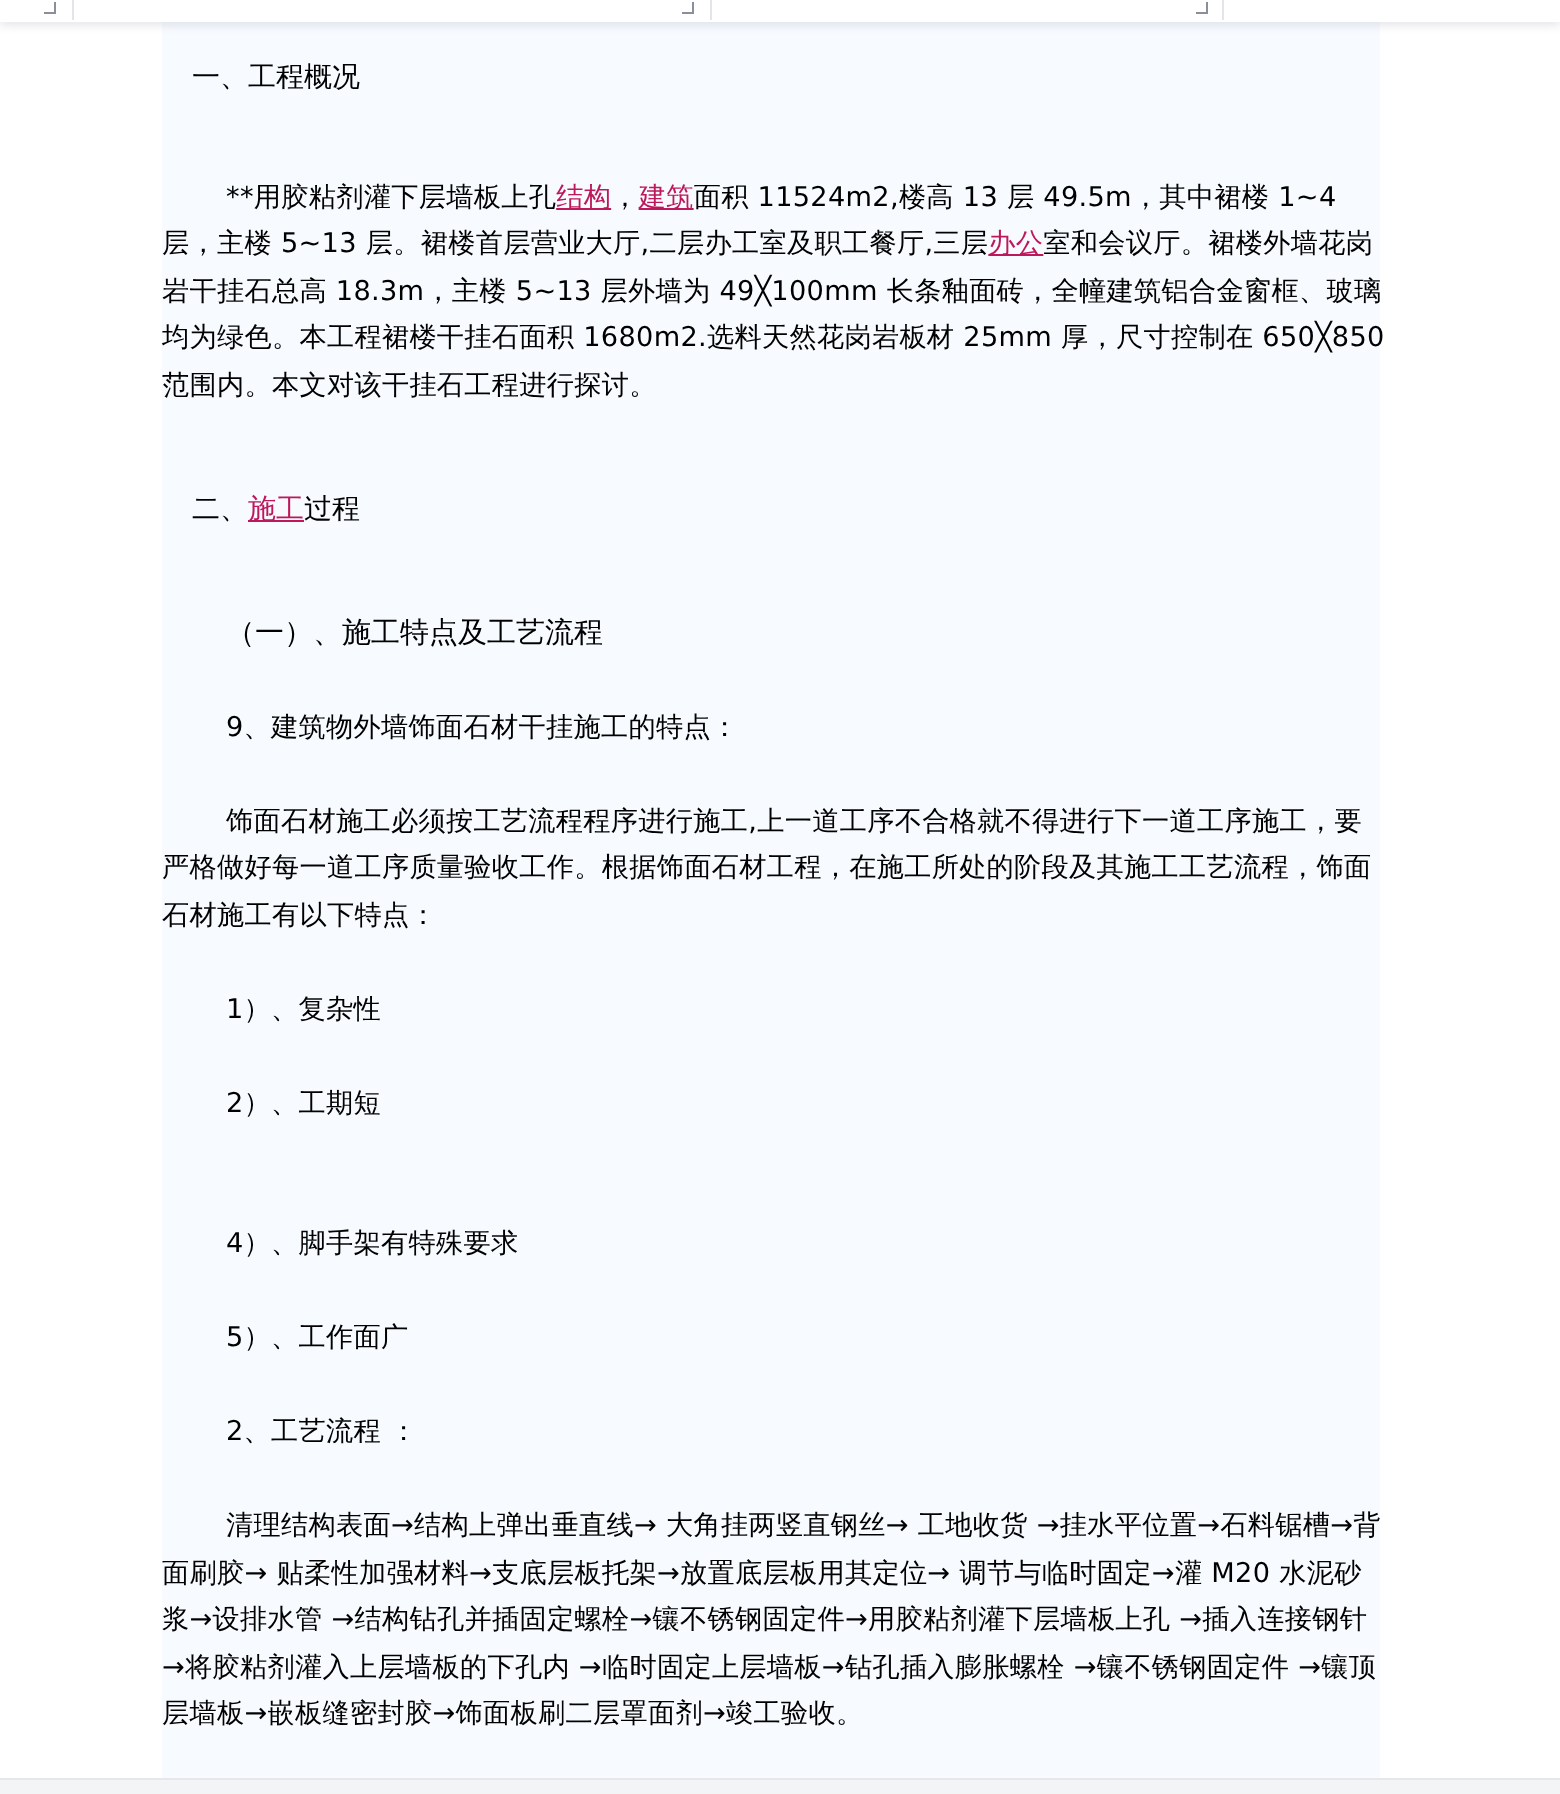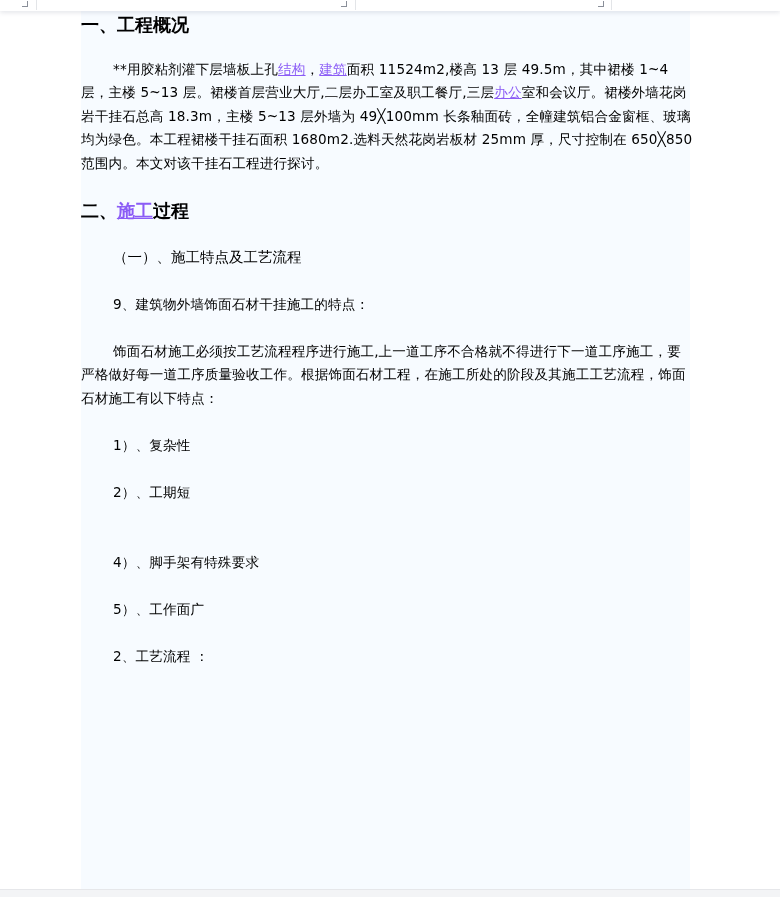--- a/index.html
+++ b/index.html
@@ -27,27 +27,27 @@
       background: #f7fbff;
     }
     .bottom-strip {
       position: absolute; left: 0; top: 889px; width: 780px; height: 8px;
       background: #f3f4f6; border-top: 1px solid #e6e7ea;
     }
     .content {
       position: absolute; left: 81px; top: 13px; width: 612px;
       font-size: 13.6px; line-height: 23.5px;
     }
-    .h1 { font-weight: bold; font-size: 18px; margin: 0; height: 23.5px; }
+    .h1 { font-weight: normal; font-size: 14px; margin: 15px; height: 23.5px; }
     .h2 { font-weight: normal; font-size: 14.5px; margin: 0; padding-left: 32px; height: 23.5px; }
     p { margin: 0; }
     .indent { text-indent: 32px; }
     .item { padding-left: 32px; }
     .gap { height: 23.5px; }
-    a.link { color: #8b5cf6; text-decoration: underline; }
+    a.link { color: #be185d; text-decoration: underline; }
     .body-text { letter-spacing: 0.15px; }
   </style>
 </head>
 <body>
 
 <div class="top-strip">
   <span class="corner-mark" style="left:22px;"></span>
   <span class="vsep" style="left:36px;"></span>
   <span class="corner-mark" style="left:341px;"></span>
   <span class="vsep" style="left:355px;"></span>
@@ -74,15 +74,16 @@
   <div class="gap"></div>
   <p class="item body-text">2）、工期短</p>
   <div class="gap"></div>
   <div class="gap"></div>
   <p class="item body-text">4）、脚手架有特殊要求</p>
   <div class="gap"></div>
   <p class="item body-text">5）、工作面广</p>
   <div class="gap"></div>
   <p class="item body-text">2、工艺流程 ：</p>
   <div class="gap"></div>
+  <p class="indent body-text">清理结构表面→结构上弹出垂直线→ 大角挂两竖直钢丝→ 工地收货 →挂水平位置→石料锯槽→背面刷胶→ 贴柔性加强材料→支底层板托架→放置底层板用其定位→ 调节与临时固定→灌 M20 水泥砂浆→设排水管 →结构钻孔并插固定螺栓→镶不锈钢固定件→用胶粘剂灌下层墙板上孔 →插入连接钢针→将胶粘剂灌入上层墙板的下孔内 →临时固定上层墙板→钻孔插入膨胀螺栓 →镶不锈钢固定件 →镶顶层墙板→嵌板缝密封胶→饰面板刷二层罩面剂→竣工验收。</p>
 </div>
 
 <div class="bottom-strip"></div>
 
 </body></html>

